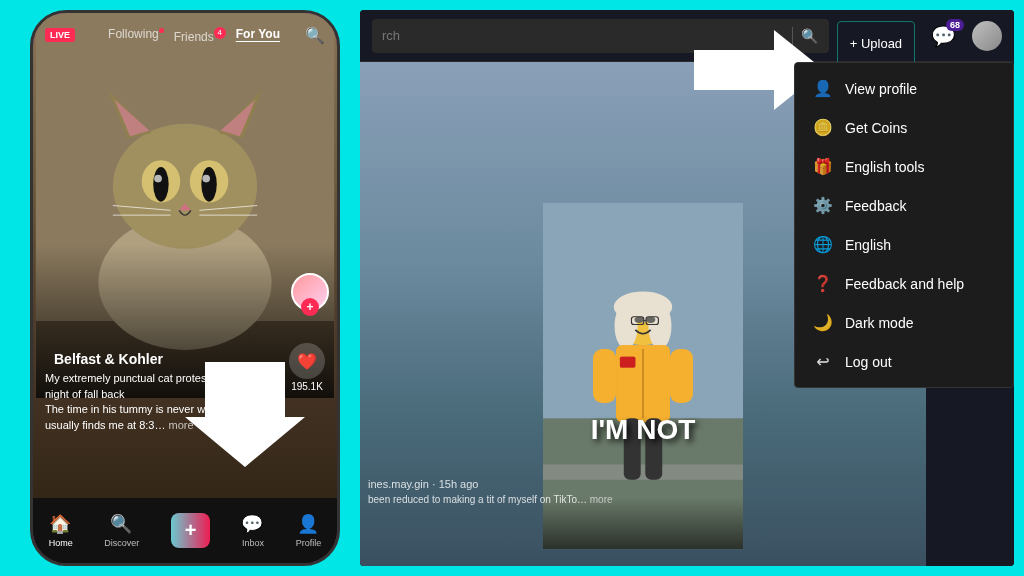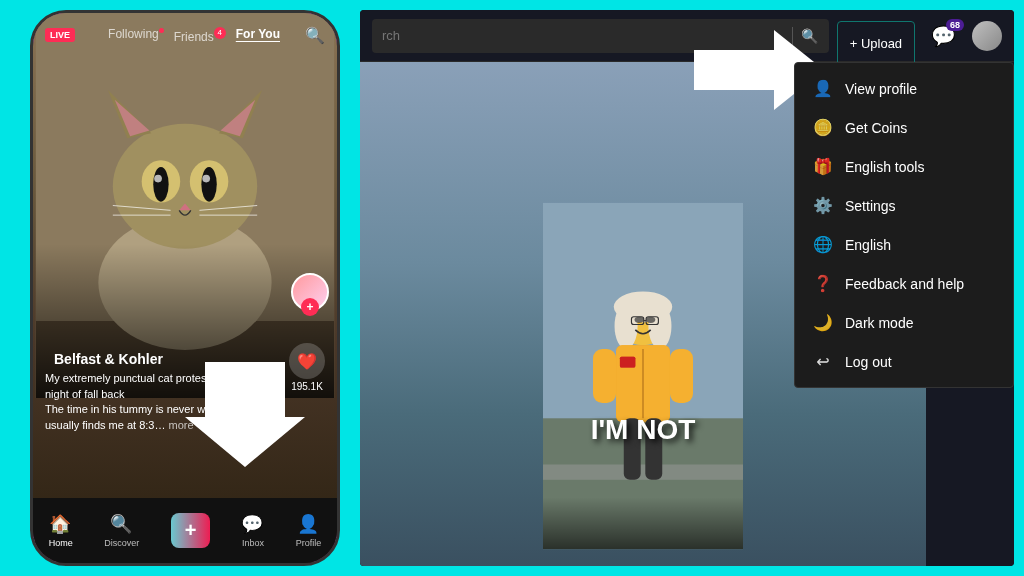--- a/index.html
+++ b/index.html
@@ -700,20 +700,27 @@
             </linearGradient>
           </defs>
           <rect width="260" height="450" fill="url(#personFade)"></rect>
         </svg>
       </div>
 
       <div class="video-overlay-text">PT.1</div>
 
       <div class="video-bottom-text">I'M NOT</div>
 
+      <div class="video-info-bottom">
+        <div class="video-username">ines.may.gin · 15h ago</div>
+        <div class="video-caption-small">
+          <span>been reduced to making a tit of myself on TikTo…</span>
+          <span class="video-more">more</span>
+        </div>
+      </div>
     </div>
 
     <div class="video-sidebar">
       <div class="sidebar-action">
         <div class="sidebar-avatar">
           <div class="sidebar-plus">+</div>
         </div>
       </div>
       <div class="sidebar-action">
         <div class="sidebar-icon">❤️</div>
@@ -738,21 +745,21 @@
       <div class="dropdown-item">
         <span class="dropdown-icon">🪙</span>
         <span>Get Coins</span>
       </div>
       <div class="dropdown-item">
         <span class="dropdown-icon">🎁</span>
         <span>English tools</span>
       </div>
       <div class="dropdown-item">
         <span class="dropdown-icon">⚙️</span>
-        <span>Settings</span>
+        <span>Feedback</span>
       </div>
       <div class="dropdown-item">
         <span class="dropdown-icon">🌐</span>
         <span>English</span>
       </div>
       <div class="dropdown-item">
         <span class="dropdown-icon">❓</span>
         <span>Feedback and help</span>
       </div>
       <div class="dropdown-item">

